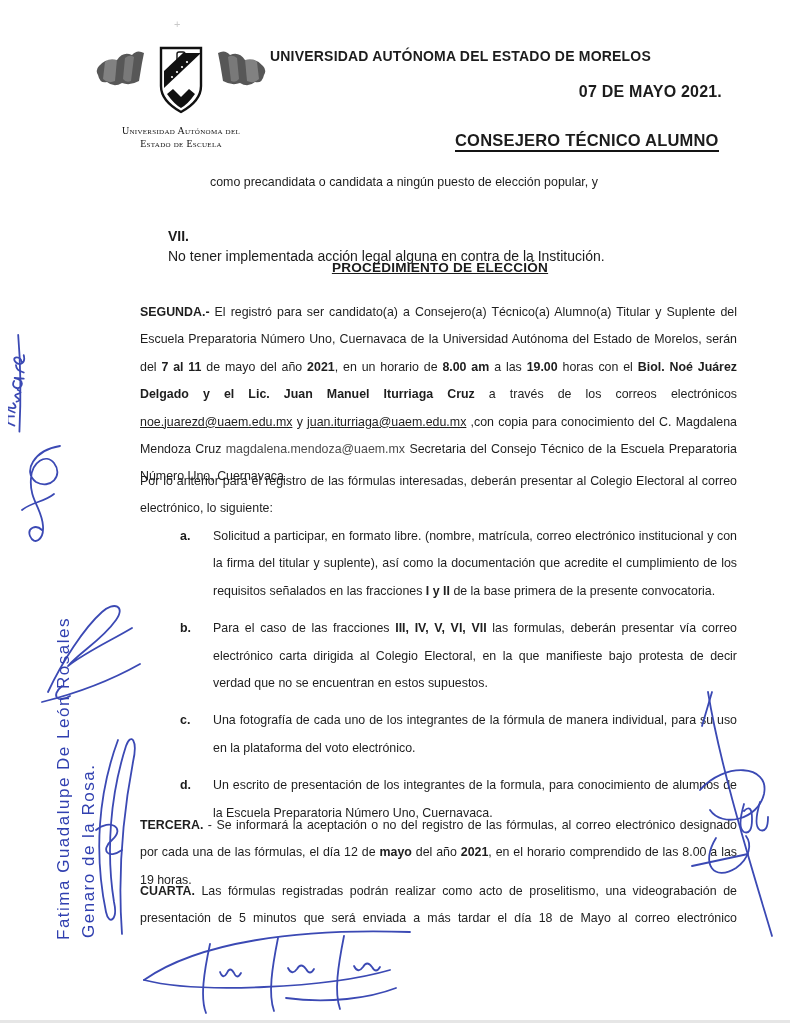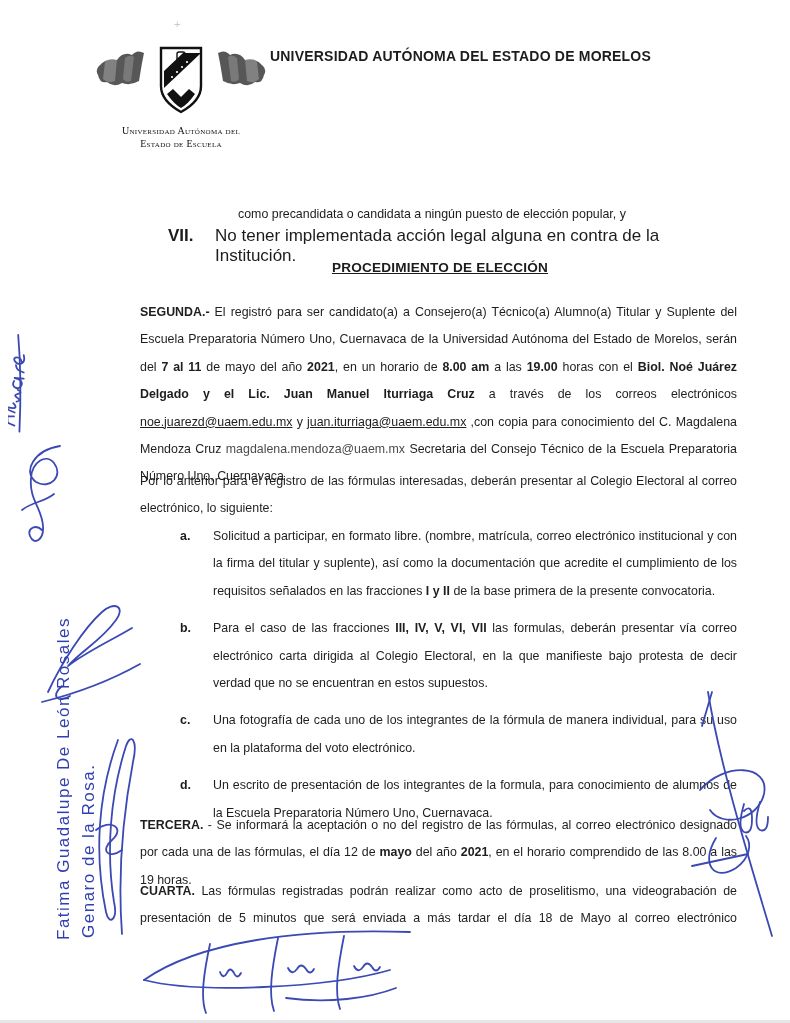--- a/index.html
+++ b/index.html
@@ -14,21 +14,21 @@
   .doc-title{font-weight:700;font-size:14px;text-align:left;letter-spacing:.2px;}
   .doc-date{font-weight:700;font-size:16px;text-align:right;letter-spacing:.2px;}
   .doc-subject{font-weight:700;font-size:16.5px;border-bottom:2.5px solid #141414;padding-bottom:1px;letter-spacing:.2px;}
   .logo-caption{font-family:"Liberation Serif","DejaVu Serif",serif;font-variant:small-caps;
     font-weight:400;font-size:10px;line-height:13px;text-align:center;letter-spacing:.3px;color:#111;}
   
   .para{font-size:12.4px;line-height:27.4px;text-align:justify;color:#1e1e1e;}
   .para.last-just{text-align-last:justify;}
   .single{font-size:12.4px;line-height:20px;}
   .section-head{font-weight:700;font-size:13.6px;text-align:center;letter-spacing:.2px;}
-  .fraction-row{display:flex;font-size:17px;line-height:20px;}
+  .fraction-row{display:flex;font-size:14px;line-height:20px;flex-direction:column;}
   .fraction-num{width:47px;font-weight:700;flex-shrink:0;}
   .list-item{display:flex;margin-bottom:10px;}
   .list-letter{width:33px;font-weight:700;flex-shrink:0;font-size:12.4px;line-height:27.4px;}
   .list-text{flex:1;}
   
   .ink{color:#3140b0;}
   .ink svg{display:block;}
   .margin-name{
     font-size:17px;letter-spacing:1.5px;white-space:nowrap;
     transform:rotate(-90deg);text-align:left;height:32px;line-height:32px;
@@ -74,22 +74,26 @@
     </svg>
     <div class="logo-caption" style="margin-top:2px;">
       <div>Universidad Autónoma del</div>
       <div>Estado de Escuela</div>
     </div>
   </div>
 
   <div class="abs artifact" style="left:174px;top:18px;">+</div>
 
   <div class="abs doc-title" style="left:270px;top:48px;width:500px;">UNIVERSIDAD AUTÓNOMA DEL ESTADO DE MORELOS</div>
+  <div class="abs doc-date" style="left:270px;top:83px;width:452px;">07 DE MAYO 2021.</div>
+  <div class="abs" style="left:455px;top:131px;">
+    <span class="doc-subject">CONSEJERO TÉCNICO ALUMNO</span>
+  </div>
 
-  <div class="abs single" style="left:210px;top:204px;width:530px;margin-left:28px;">como precandidata o candidata a ningún puesto de elección popular, y</div>
+  <div class="abs single" style="left:210px;top:172px;width:530px;">como precandidata o candidata a ningún puesto de elección popular, y</div>
 
   <div class="abs fraction-row" style="left:168px;top:226px;width:570px;">
     <div class="fraction-num">VII.</div>
     <div>No tener implementada acción legal alguna en contra de la Institución.</div>
   </div>
 
   <div class="abs section-head" style="left:140px;top:260px;width:600px;text-decoration:underline;">PROCEDIMIENTO DE ELECCIÓN</div>
 
   <div class="abs para" style="left:140px;top:299px;width:597px;"><span style="font-weight: 700;">SEGUNDA.-</span><span> El registró para ser candidato(a) a Consejero(a) Técnico(a) Alumno(a) Titular y Suplente del Escuela Preparatoria Número Uno, Cuernavaca de la Universidad Autónoma del Estado de Morelos, serán del </span><span style="font-weight: 700;">7 al 11</span><span> de mayo del año </span><span style="font-weight: 700;">2021</span><span>, en un horario de </span><span style="font-weight: 700;">8.00 am</span><span> a las </span><span style="font-weight: 700;">19.00</span><span> horas con el </span><span style="font-weight: 700;">Biol. Noé Juárez Delgado y el Lic. Juan Manuel Iturriaga Cruz</span><span> a través de los correos electrónicos </span><span style="text-decoration: underline;">noe.juarezd@uaem.edu.mx</span><span> y </span><span style="text-decoration: underline;">juan.iturriaga@uaem.edu.mx</span><span> ,con copia para conocimiento del C. Magdalena Mendoza Cruz </span><span style="color: rgb(76, 76, 76);">magdalena.mendoza@uaem.mx</span><span> Secretaria del Consejo Técnico de la Escuela Preparatoria Número Uno, Cuernavaca</span></div>
 

